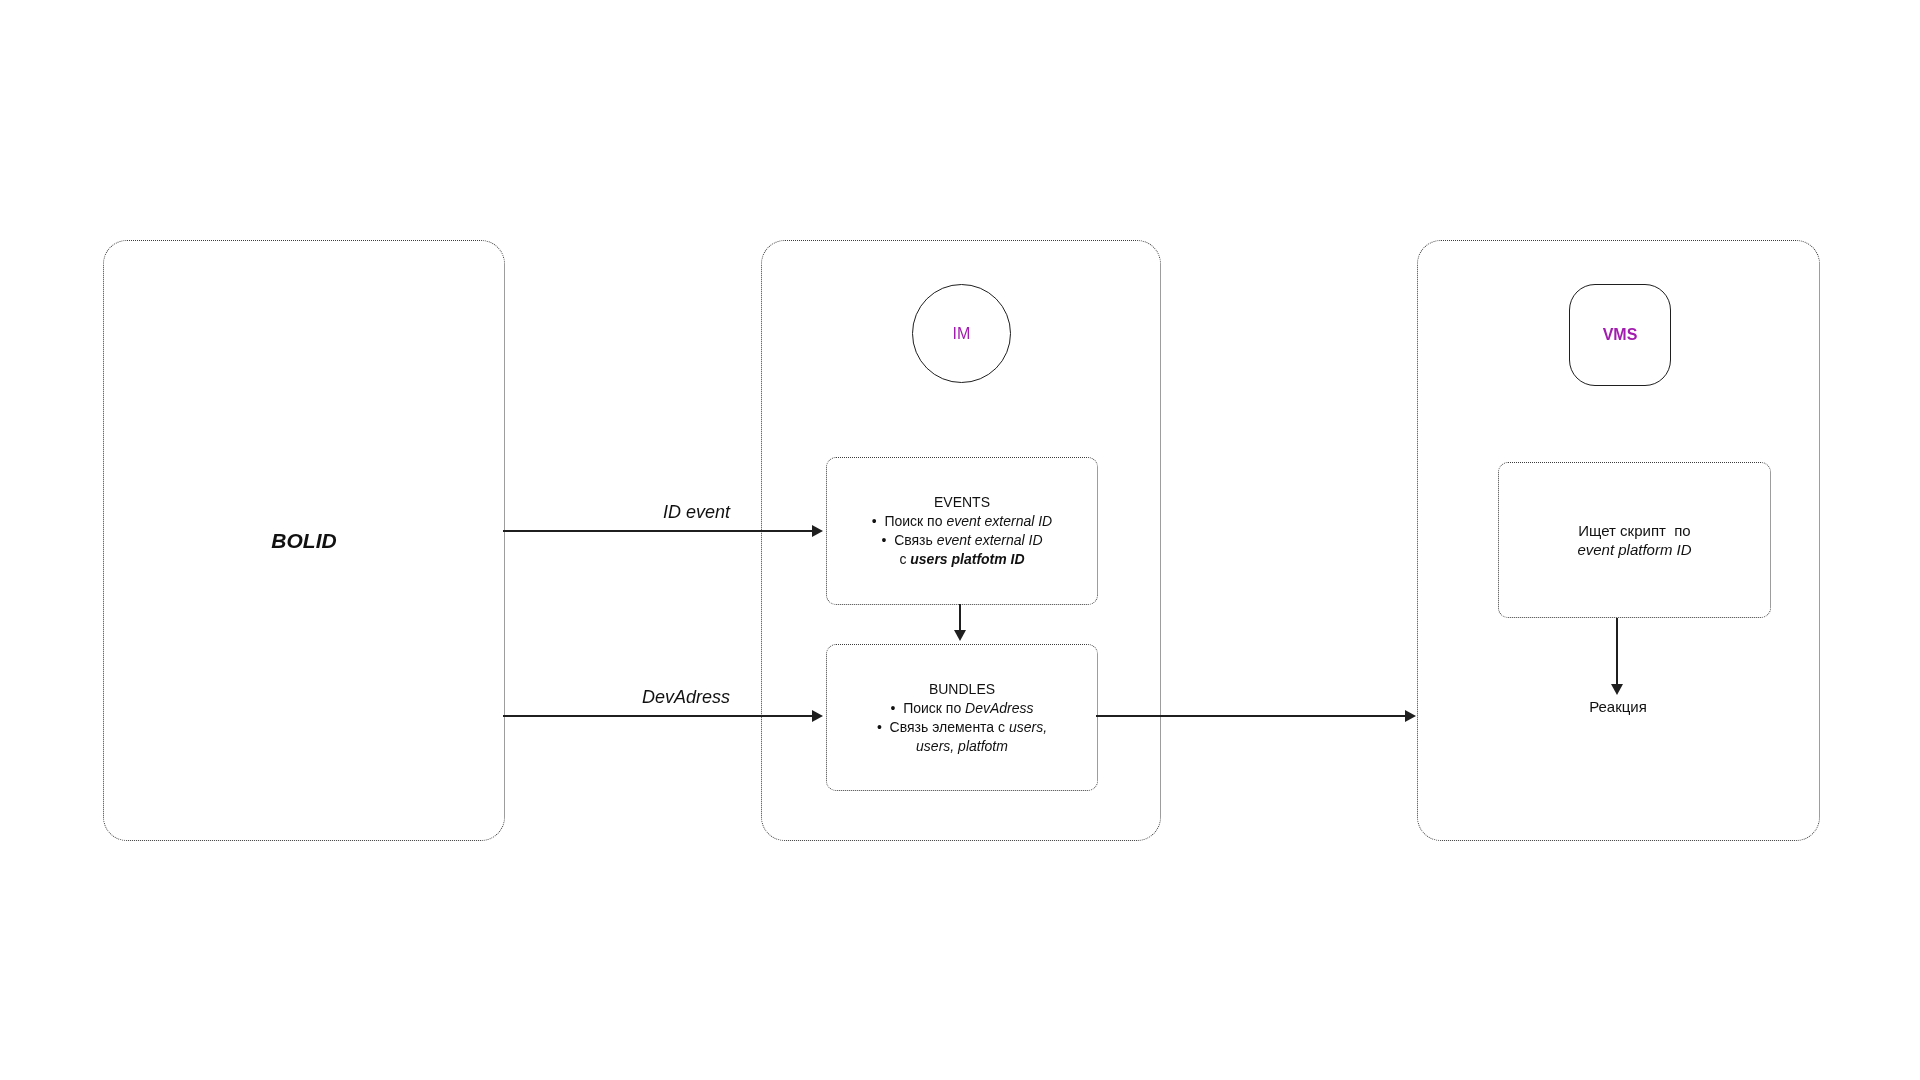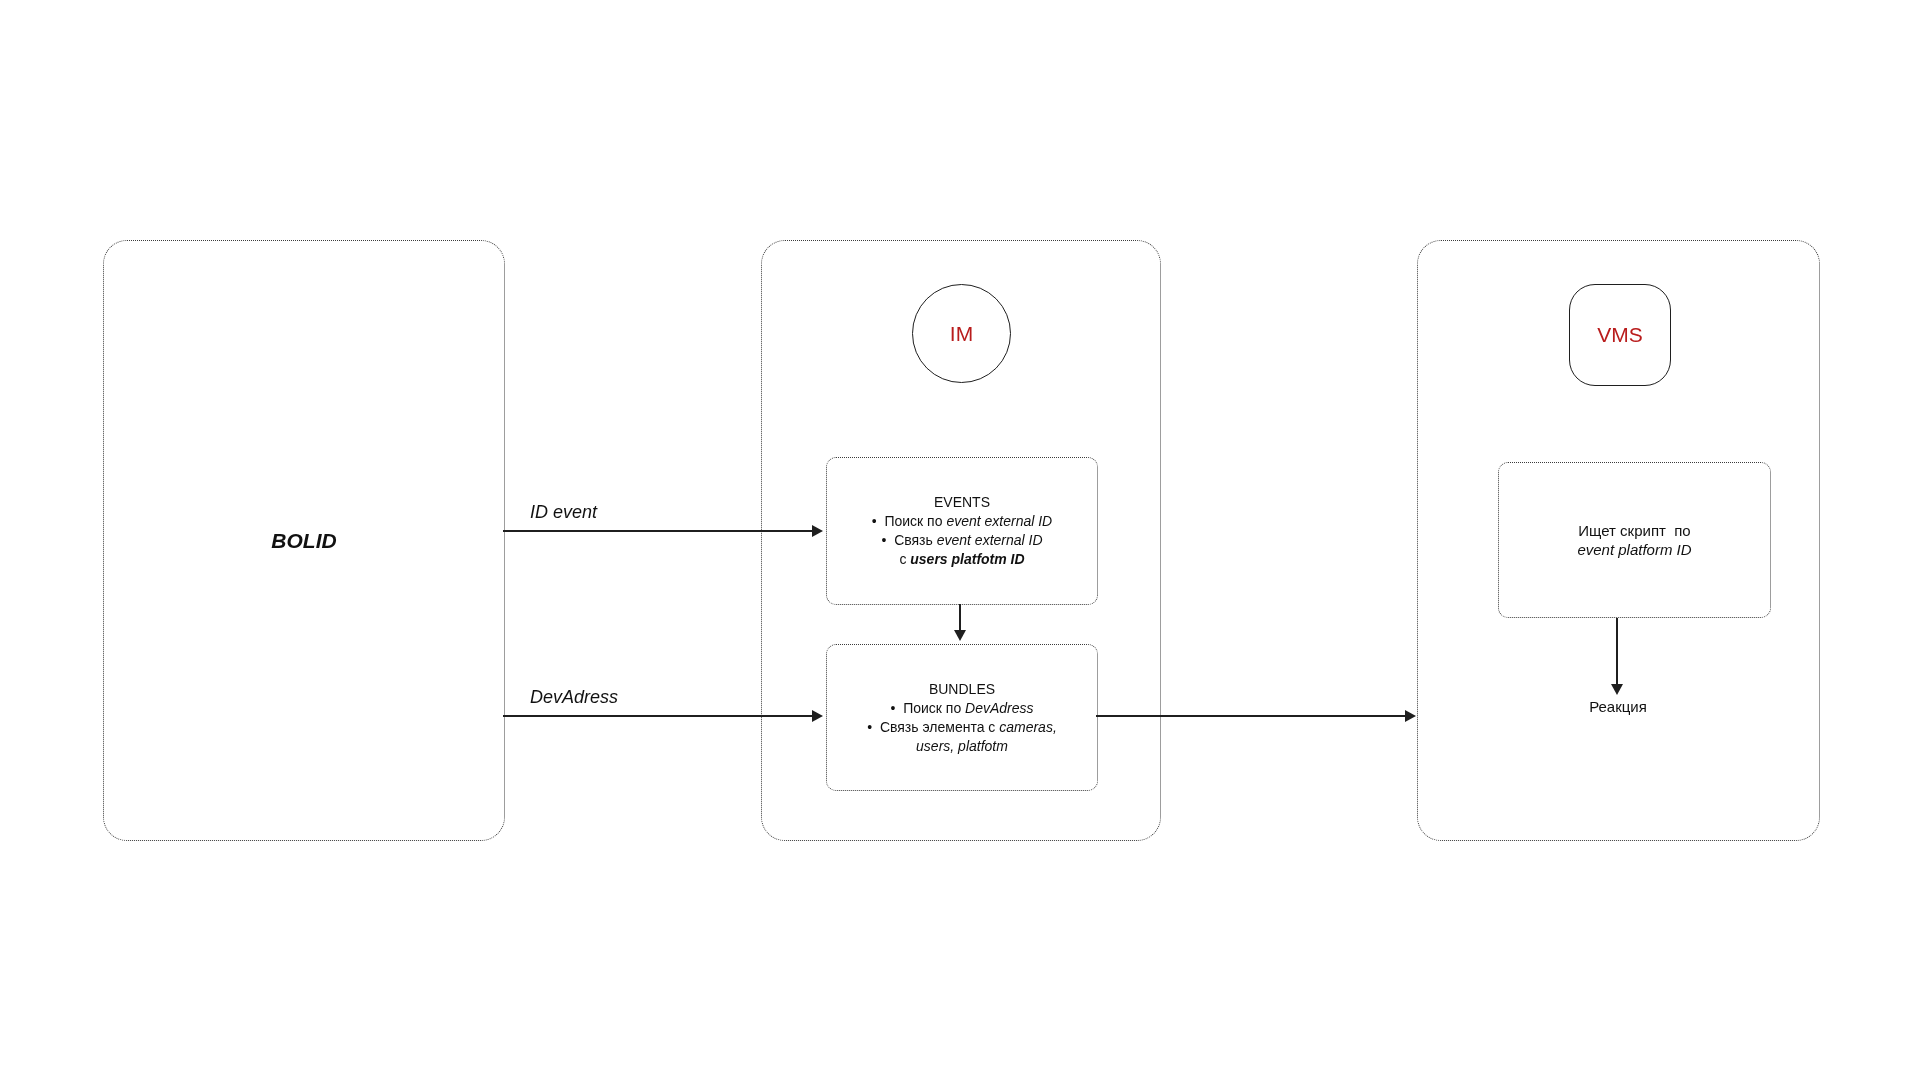--- a/index.html
+++ b/index.html
@@ -33,25 +33,25 @@
     justify-content: center;
     text-align: center;
   }
   .badge {
     position: absolute;
     border: 1px solid #1f1f1f;
     background: #ffffff;
     display: flex;
     align-items: center;
     justify-content: center;
-    font-size: 21px;
-    color: #b91c1c;
+    font-size: 16px;
+    color: #a21caf;
   }
   .circle { border-radius: 50%; }
-  .rounded-square { border-radius: 26px; }
+  .rounded-square { border-radius: 26px; font-weight: bold; }
   .caption {
     position: absolute;
     width: 100%;
     text-align: center;
     font-size: 15px;
     letter-spacing: 0.2px;
   }
   .node-title {
     font-size: 21px;
     font-weight: 700;
@@ -65,21 +65,21 @@
   .script-line {
     font-size: 15px;
     line-height: 19px;
     white-space: pre-wrap;
   }
   .it { font-style: italic; }
   .bi { font-style: italic; font-weight: 700; }
   .flow-label {
     position: absolute;
     width: 200px;
-    text-align: left;
+    text-align: right;
     font-style: italic;
     font-size: 18px;
   }
   .free-label {
     position: absolute;
     width: 200px;
     text-align: center;
     font-size: 15px;
   }
   .hline {
@@ -134,21 +134,21 @@
     <div class="inner-box" style="left:64px; top:216px; width:270px; height:146px;">
       <div class="box-line">EVENTS</div>
       <div class="box-line"><span>•</span><span>&nbsp; </span><span>Поиск по </span><span class="it">event external ID</span></div>
       <div class="box-line"><span>•</span><span>&nbsp; </span><span>Связь </span><span class="it">event external ID</span></div>
       <div class="box-line"><span>с </span><span class="bi">users platfotm ID</span></div>
     </div>
 
     <div class="inner-box" style="left:64px; top:403px; width:270px; height:145px;">
       <div class="box-line">BUNDLES</div>
       <div class="box-line"><span>•</span><span>&nbsp; </span><span>Поиск по </span><span class="it">DevAdress</span></div>
-      <div class="box-line"><span>•</span><span>&nbsp; </span><span>Связь элемента с </span><span class="it">cameras,</span></div>
+      <div class="box-line"><span>•</span><span>&nbsp; </span><span>Связь элемента с </span><span class="it">users,</span></div>
       <div class="box-line it">users, platfotm</div>
     </div>
   </div>
 
   <div class="container" style="left:1417px; top:240px; width:401px; height:599px;">
 
     <div class="badge rounded-square" style="left:151px; top:43px; width:100px; height:100px;">
       <span>VMS</span>
     </div>
 

